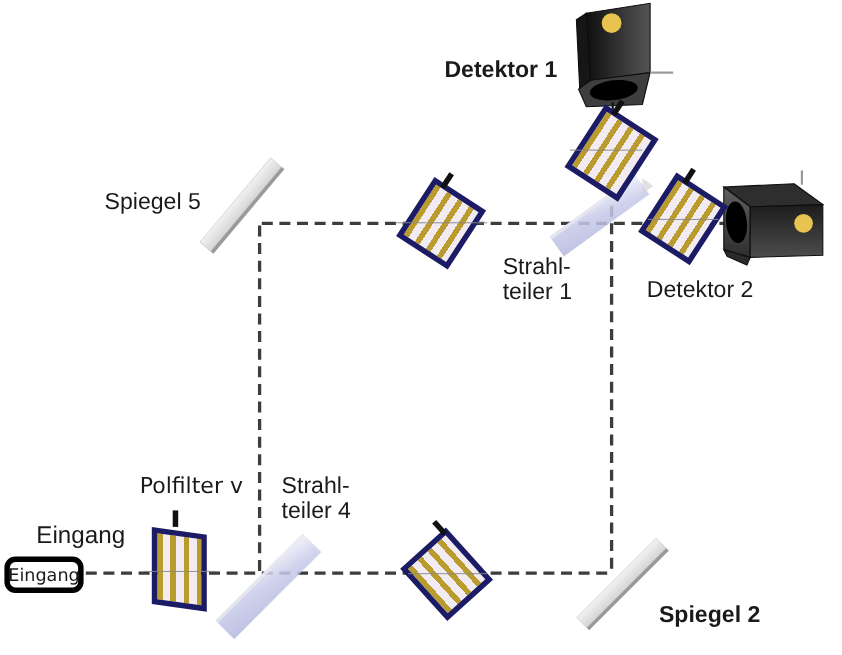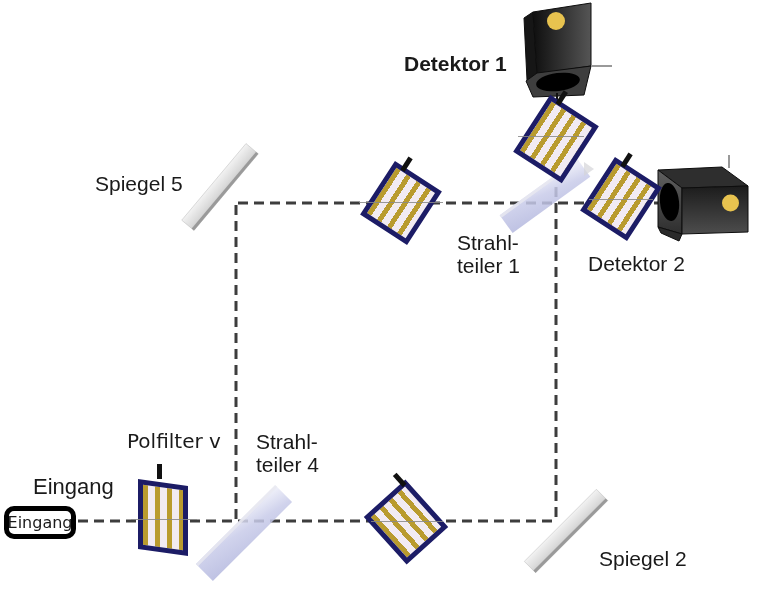--- a/index.html
+++ b/index.html
@@ -10,21 +10,21 @@
   .label{position:absolute;font-size:21px;line-height:23px;white-space:nowrap;}
   .label-alt{font-family:"DejaVu Sans",sans-serif;font-size:20px;}
 
   .lbl-detektor1{left:404px;top:52px;font-weight:bold;}
   .lbl-spiegel1{left:95px;top:172px;}
   .lbl-strahlteiler2{left:457px;top:231px;}
   .lbl-detektor2{left:576px;top:252px;margin-left:12px;}
   .lbl-polfilter{left:127px;top:430px;}
   .lbl-strahlteiler1{left:256px;top:430px;}
   .lbl-eingang{left:33px;top:475px;font-size:22px;}
-  .lbl-spiegel2{left:599px;top:547px;}
+  .lbl-spiegel2{left:599px;top:547px;font-weight:bold;}
 
   .quelle-box{position:absolute;left:4px;top:506px;width:72px;height:33px;
     border:5px solid #000;border-radius:10px;background:#fff;box-sizing:border-box;
     display:flex;align-items:center;justify-content:center;
     font-family:"DejaVu Sans",sans-serif;font-size:16px;}
 
   
   .pol{position:absolute;box-sizing:border-box;border:5px solid var(--navy,#1c1c66);
     background:repeating-linear-gradient(90deg,var(--stripe-gold,#b99b2e) 0 5px,var(--stripe-light,#f2ebf2) 5px 12px);}
   .pol-tick{position:absolute;width:5px;height:15px;background:#111;}

